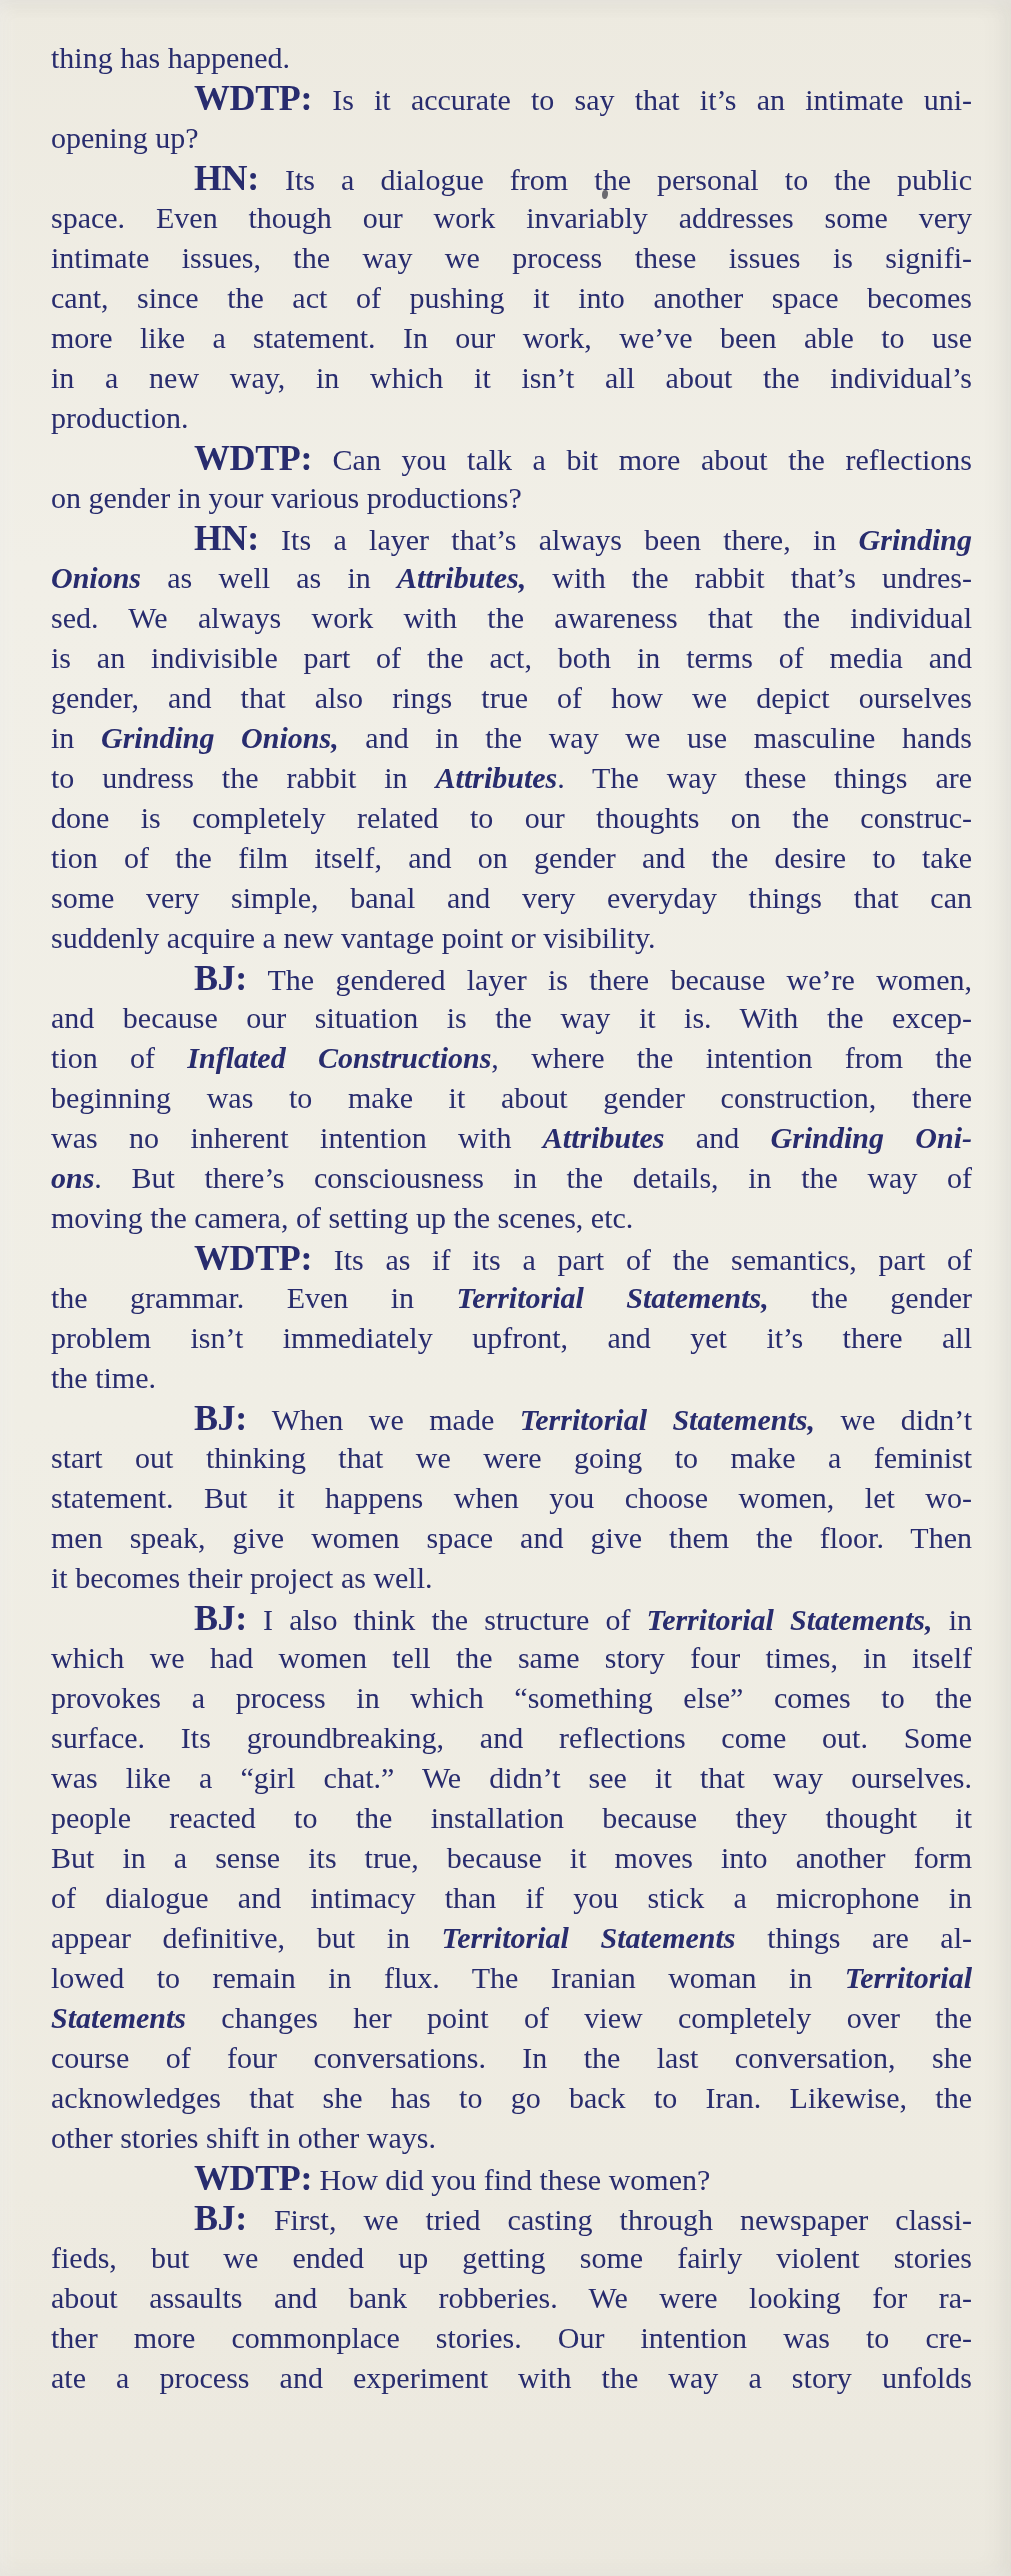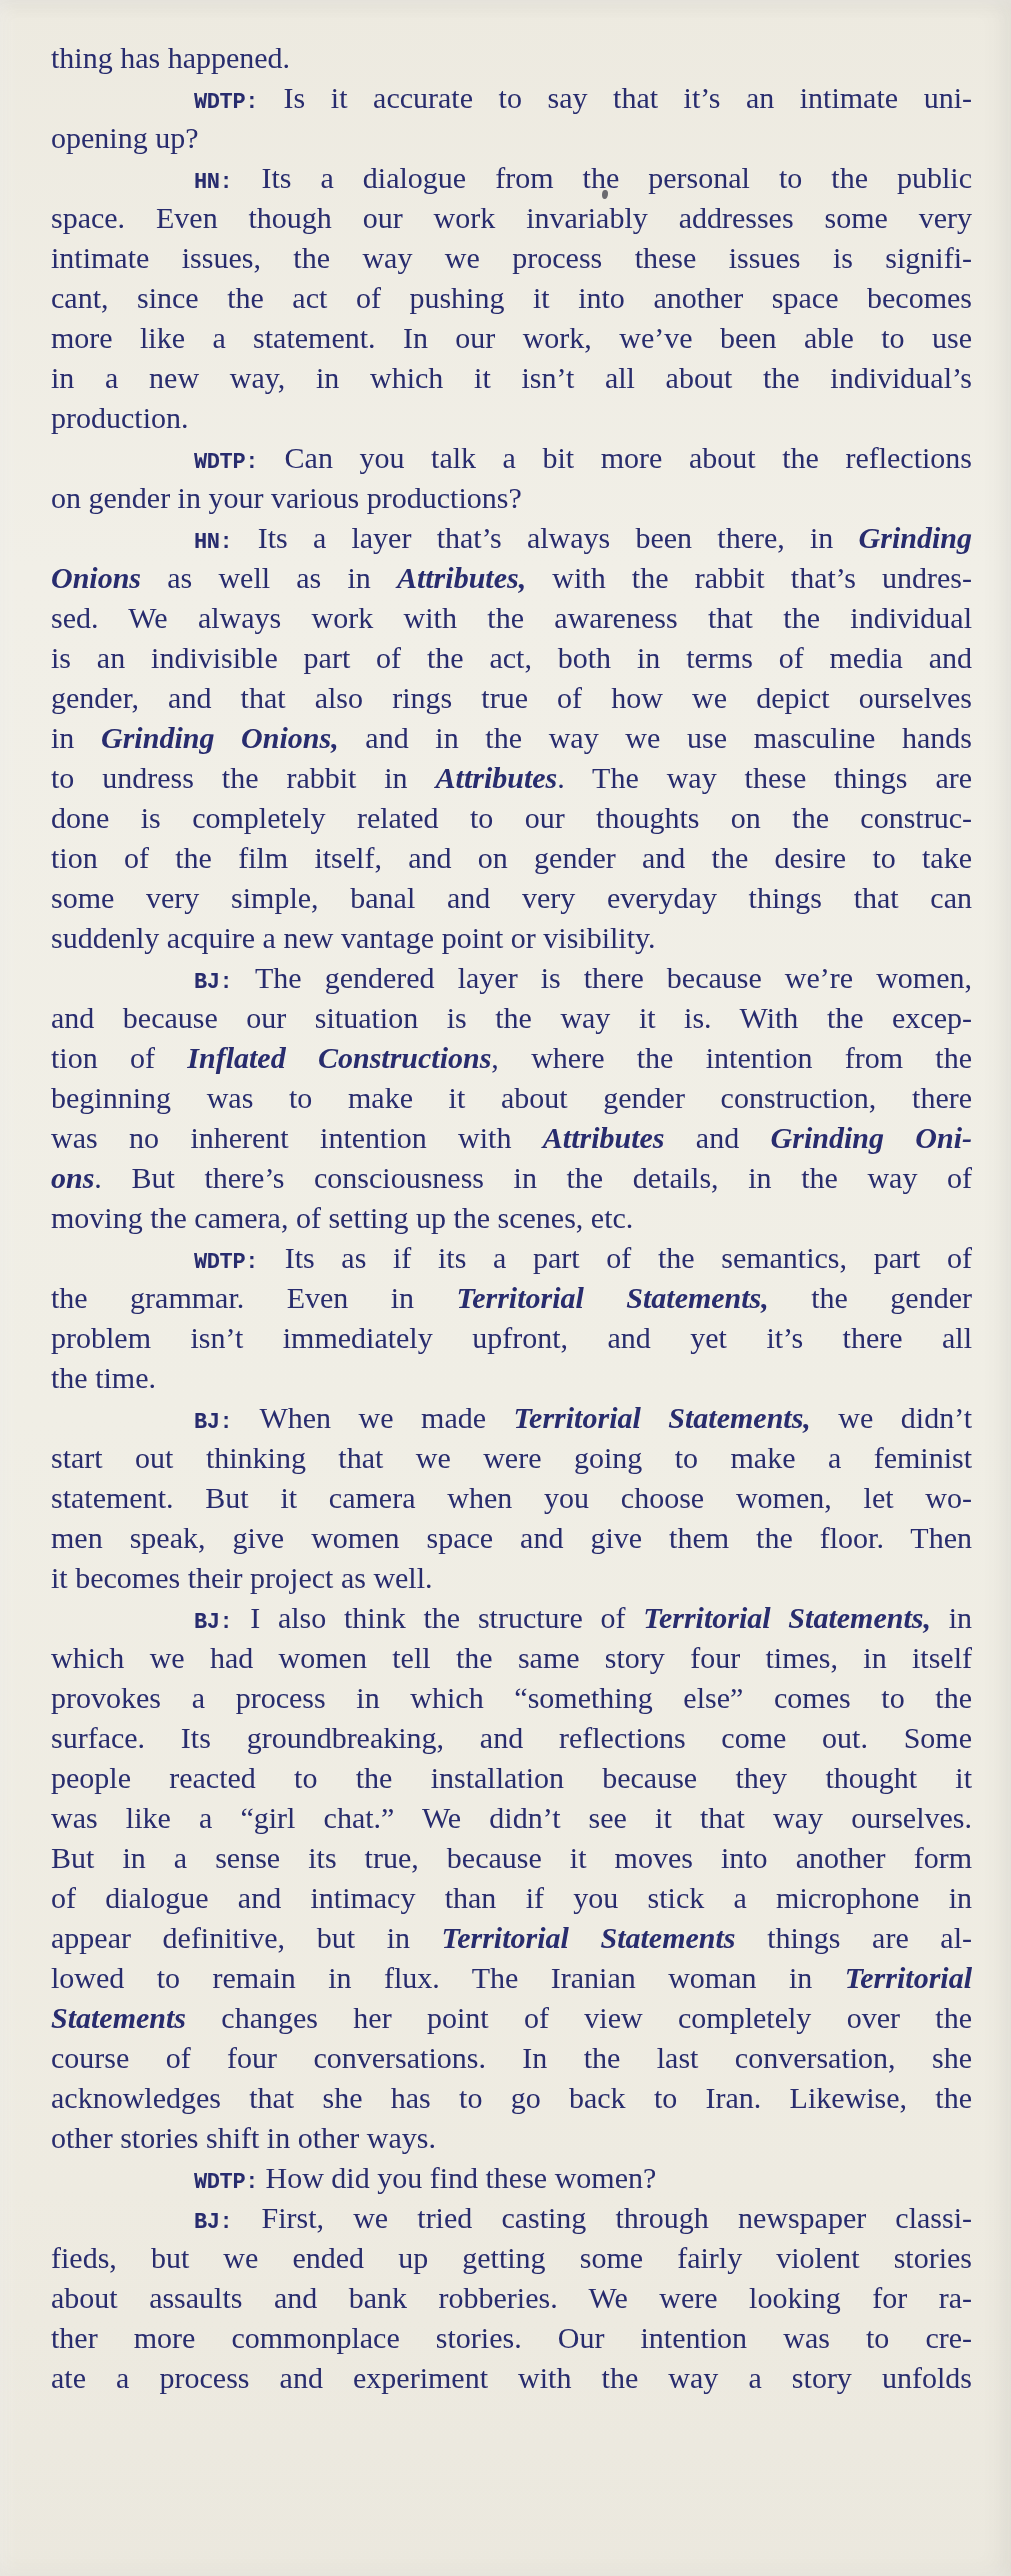--- a/index.html
+++ b/index.html
@@ -37,23 +37,23 @@
     height: 40px;
     overflow: visible;
   }
   .line.end {
     text-align-last: left;
   }
   .line.ind {
     text-indent: 143px;
   }
   .speaker {
-    font-family: Liberation Mono, monospace;
+    font-family: Liberation Serif, serif;
     font-weight: 700;
-    font-size: 22px;
+    font-size: 36px;
     letter-spacing: -0.4px;
   }
   .title {
     font-style: italic;
     font-weight: bold;
   }
   .ink-speck {
     position: absolute;
     left: 602px;
     top: 190px;
@@ -98,29 +98,29 @@
       <div class="line"><span class="body">beginning was to make it about gender construction, there</span></div>
       <div class="line"><span class="body">was no inherent intention with </span><span class="title">Attributes</span><span class="body"> and </span><span class="title">Grinding Oni-</span></div>
       <div class="line"><span class="title">ons</span><span class="body">. But there’s consciousness in the details, in the way of</span></div>
       <div class="line end"><span class="body">moving the camera, of setting up the scenes, etc.</span></div>
       <div class="line ind"><span class="speaker">WDTP:</span><span class="body"> Its as if its a part of the semantics, part of</span></div>
       <div class="line"><span class="body">the grammar. Even in </span><span class="title">Territorial Statements,</span><span class="body"> the gender</span></div>
       <div class="line"><span class="body">problem isn’t immediately upfront, and yet it’s there all</span></div>
       <div class="line end"><span class="body">the time.</span></div>
       <div class="line ind"><span class="speaker">BJ:</span><span class="body"> When we made </span><span class="title">Territorial Statements,</span><span class="body"> we didn’t</span></div>
       <div class="line"><span class="body">start out thinking that we were going to make a feminist</span></div>
-      <div class="line"><span class="body">statement. But it camera when you choose women, let wo-</span></div>
+      <div class="line"><span class="body">statement. But it happens when you choose women, let wo-</span></div>
       <div class="line"><span class="body">men speak, give women space and give them the floor. Then</span></div>
       <div class="line end"><span class="body">it becomes their project as well.</span></div>
       <div class="line ind"><span class="speaker">BJ:</span><span class="body"> I also think the structure of </span><span class="title">Territorial Statements,</span><span class="body"> in</span></div>
       <div class="line"><span class="body">which we had women tell the same story four times, in itself</span></div>
       <div class="line"><span class="body">provokes a process in which “something else” comes to the</span></div>
       <div class="line"><span class="body">surface. Its groundbreaking, and reflections come out. Some</span></div>
+      <div class="line"><span class="body">was like a “girl chat.” We didn’t see it that way ourselves.</span></div>
       <div class="line"><span class="body">people reacted to the installation because they thought it</span></div>
-      <div class="line"><span class="body">was like a “girl chat.” We didn’t see it that way ourselves.</span></div>
       <div class="line"><span class="body">But in a sense its true, because it moves into another form</span></div>
       <div class="line"><span class="body">of dialogue and intimacy than if you stick a microphone in</span></div>
       <div class="line"><span class="body">appear definitive, but in </span><span class="title">Territorial Statements</span><span class="body"> things are al-</span></div>
       <div class="line"><span class="body">lowed to remain in flux. The Iranian woman in </span><span class="title">Territorial</span></div>
       <div class="line"><span class="title">Statements</span><span class="body"> changes her point of view completely over the</span></div>
       <div class="line"><span class="body">course of four conversations. In the last conversation, she</span></div>
       <div class="line"><span class="body">acknowledges that she has to go back to Iran. Likewise, the</span></div>
       <div class="line end"><span class="body">other stories shift in other ways.</span></div>
       <div class="line end ind"><span class="speaker">WDTP:</span><span class="body"> How did you find these women?</span></div>
       <div class="line ind"><span class="speaker">BJ:</span><span class="body"> First, we tried casting through newspaper classi-</span></div>

